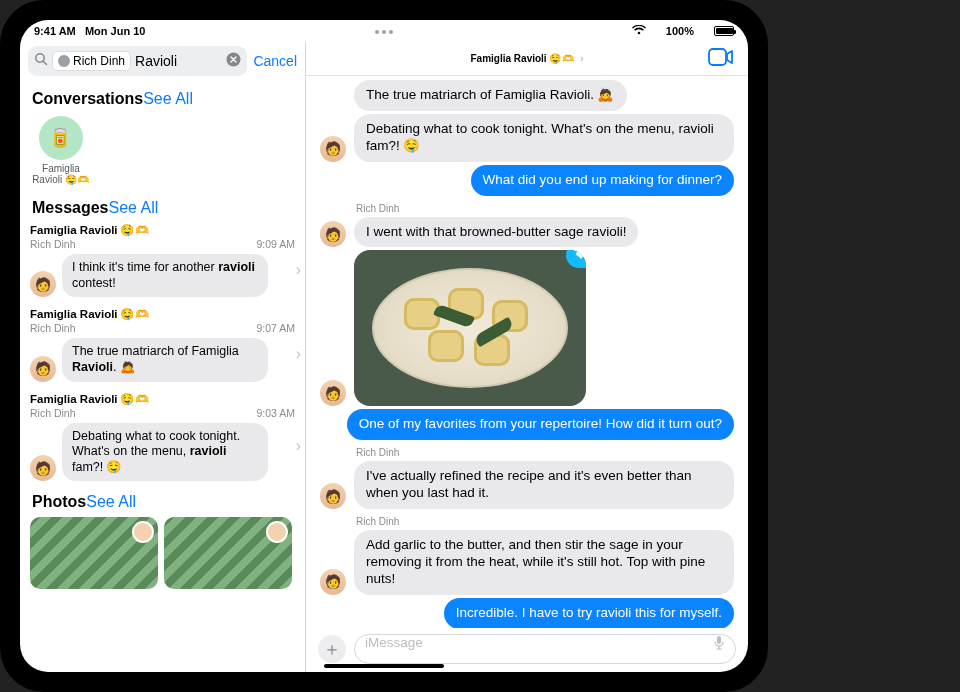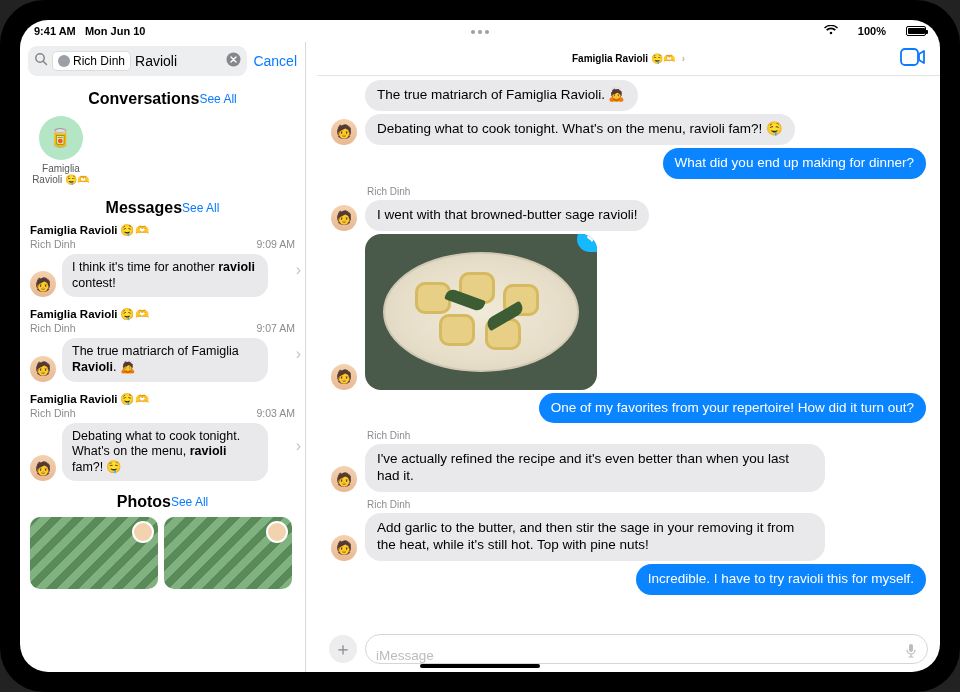--- a/index.html
+++ b/index.html
@@ -1,32 +1,32 @@
 <!DOCTYPE html>
 <html><head>
 <meta charset="utf-8">
 <style>
   * { box-sizing: border-box; margin: 0; padding: 0; font-family: -apple-system, "Helvetica Neue", Arial, sans-serif; }
   html, body { width: 960px; height: 692px; background: #222; }
   .device {
-    width: 960px; height: 692px; background: #000; border-radius: 44px;
+    width: 768px; height: 692px; background: #000; border-radius: 44px;
     padding: 20px; position: relative;
   }
   .screen {
     width: 100%; height: 100%; background: #fff; border-radius: 28px;
     overflow: hidden; display: flex; flex-direction: column;
   }
   .statusbar {
     height: 22px; display: flex; justify-content: space-between; align-items: center;
     padding: 0 14px; font-size: 11px; font-weight: 600; color: #000;
   }
   .statusbar .right { display: flex; align-items: center; gap: 20px; }
   .three-dots { position: absolute; left: 50%; top: 30px; transform: translateX(-50%); display: flex; gap: 3px; }
   .three-dots span { width: 4px; height: 4px; background: #9aa0a6; border-radius: 50%; }
-  .content { flex: 1; display: flex; min-height: 0; gap: 11px; }
+  .content { flex: 1; display: flex; min-height: 0; }
 
   
   .sidebar {
     width: 286px; border-right: 1px solid #d8d8dc; display: flex; flex-direction: column;
     min-height: 0;
   }
   .search-row { display: flex; align-items: center; gap: 6px; padding: 4px 8px 8px 8px; }
   .search-field {
     flex: 1; background: #eceef0; border-radius: 9px; height: 30px;
     display: flex; align-items: center; padding: 0 6px; gap: 4px;
@@ -35,25 +35,25 @@
   .chip {
     background: #fff; border: 1px solid #dcdcdf; border-radius: 5px; height: 20px;
     display: inline-flex; align-items: center; padding: 0 5px; gap: 3px; font-size: 12px;
   }
   .chip .dot { width: 12px; height: 12px; background: #9aa0a6; border-radius: 50%; display:inline-block; }
   .search-text { font-size: 14px; color: #000; }
   .cancel-btn { color: #0a7aff; font-size: 14px; background: none; border: none; }
   .sidebar-scroll { flex: 1; overflow: hidden; }
 
   .section-header {
-    display: flex; justify-content: center; align-items: center;
+    display: flex; justify-content: flex-start; align-items: center;
     padding: 6px 12px 2px 12px;
   }
   .section-header h3 { font-size: 16px; font-weight: 700; }
-  .see-all { color: #0a7aff; font-size: 12px; background: none; border: none; }
+  .see-all { color: #0a7aff; font-size: 16px; background: none; border: none; }
 
   .conv-item { display: flex; flex-direction: column; align-items: center; width: 70px; padding: 6px 0 8px 12px; }
   .conv-avatar {
     width: 44px; height: 44px; background: #b4e5c5; border-radius: 50%;
     display: flex; align-items: center; justify-content: center; font-size: 18px;
   }
   .conv-label { font-size: 10px; color: #57585c; text-align: center; margin-top: 3px; line-height: 1.1; }
 
   .msg-result { padding: 4px 10px 6px 10px; position: relative; }
   .msg-group { font-size: 11.5px; font-weight: 600; color: #000; }
@@ -134,21 +134,21 @@
 
   .compose {
     display: flex; align-items: center; gap: 8px; padding: 6px 12px 8px 12px;
   }
   .plus-btn {
     width: 28px; height: 28px; border-radius: 50%; background: #ededf0; border: none;
     color: #86878b; font-size: 18px; display:flex; align-items:center; justify-content:center;
   }
   .compose-field {
     flex: 1; height: 30px; border: 1px solid #d6d6da; border-radius: 15px;
-    display: flex; align-items: flex-end; padding: 0 10px; justify-content: space-between;
+    display: flex; align-items: flex-start; padding: 0 10px; justify-content: space-between;
   }
   .compose-field span.ph { color: #bcbcc1; font-size: 13.5px; }
   .mic { color: #bcbcc1; }
 
   .home-indicator {
     position: absolute; bottom: 24px; left: 50%; transform: translateX(-50%);
     width: 120px; height: 4px; background: #000; border-radius: 3px;
   }
 
   .battery { display:inline-flex; align-items:center; gap:2px; }

